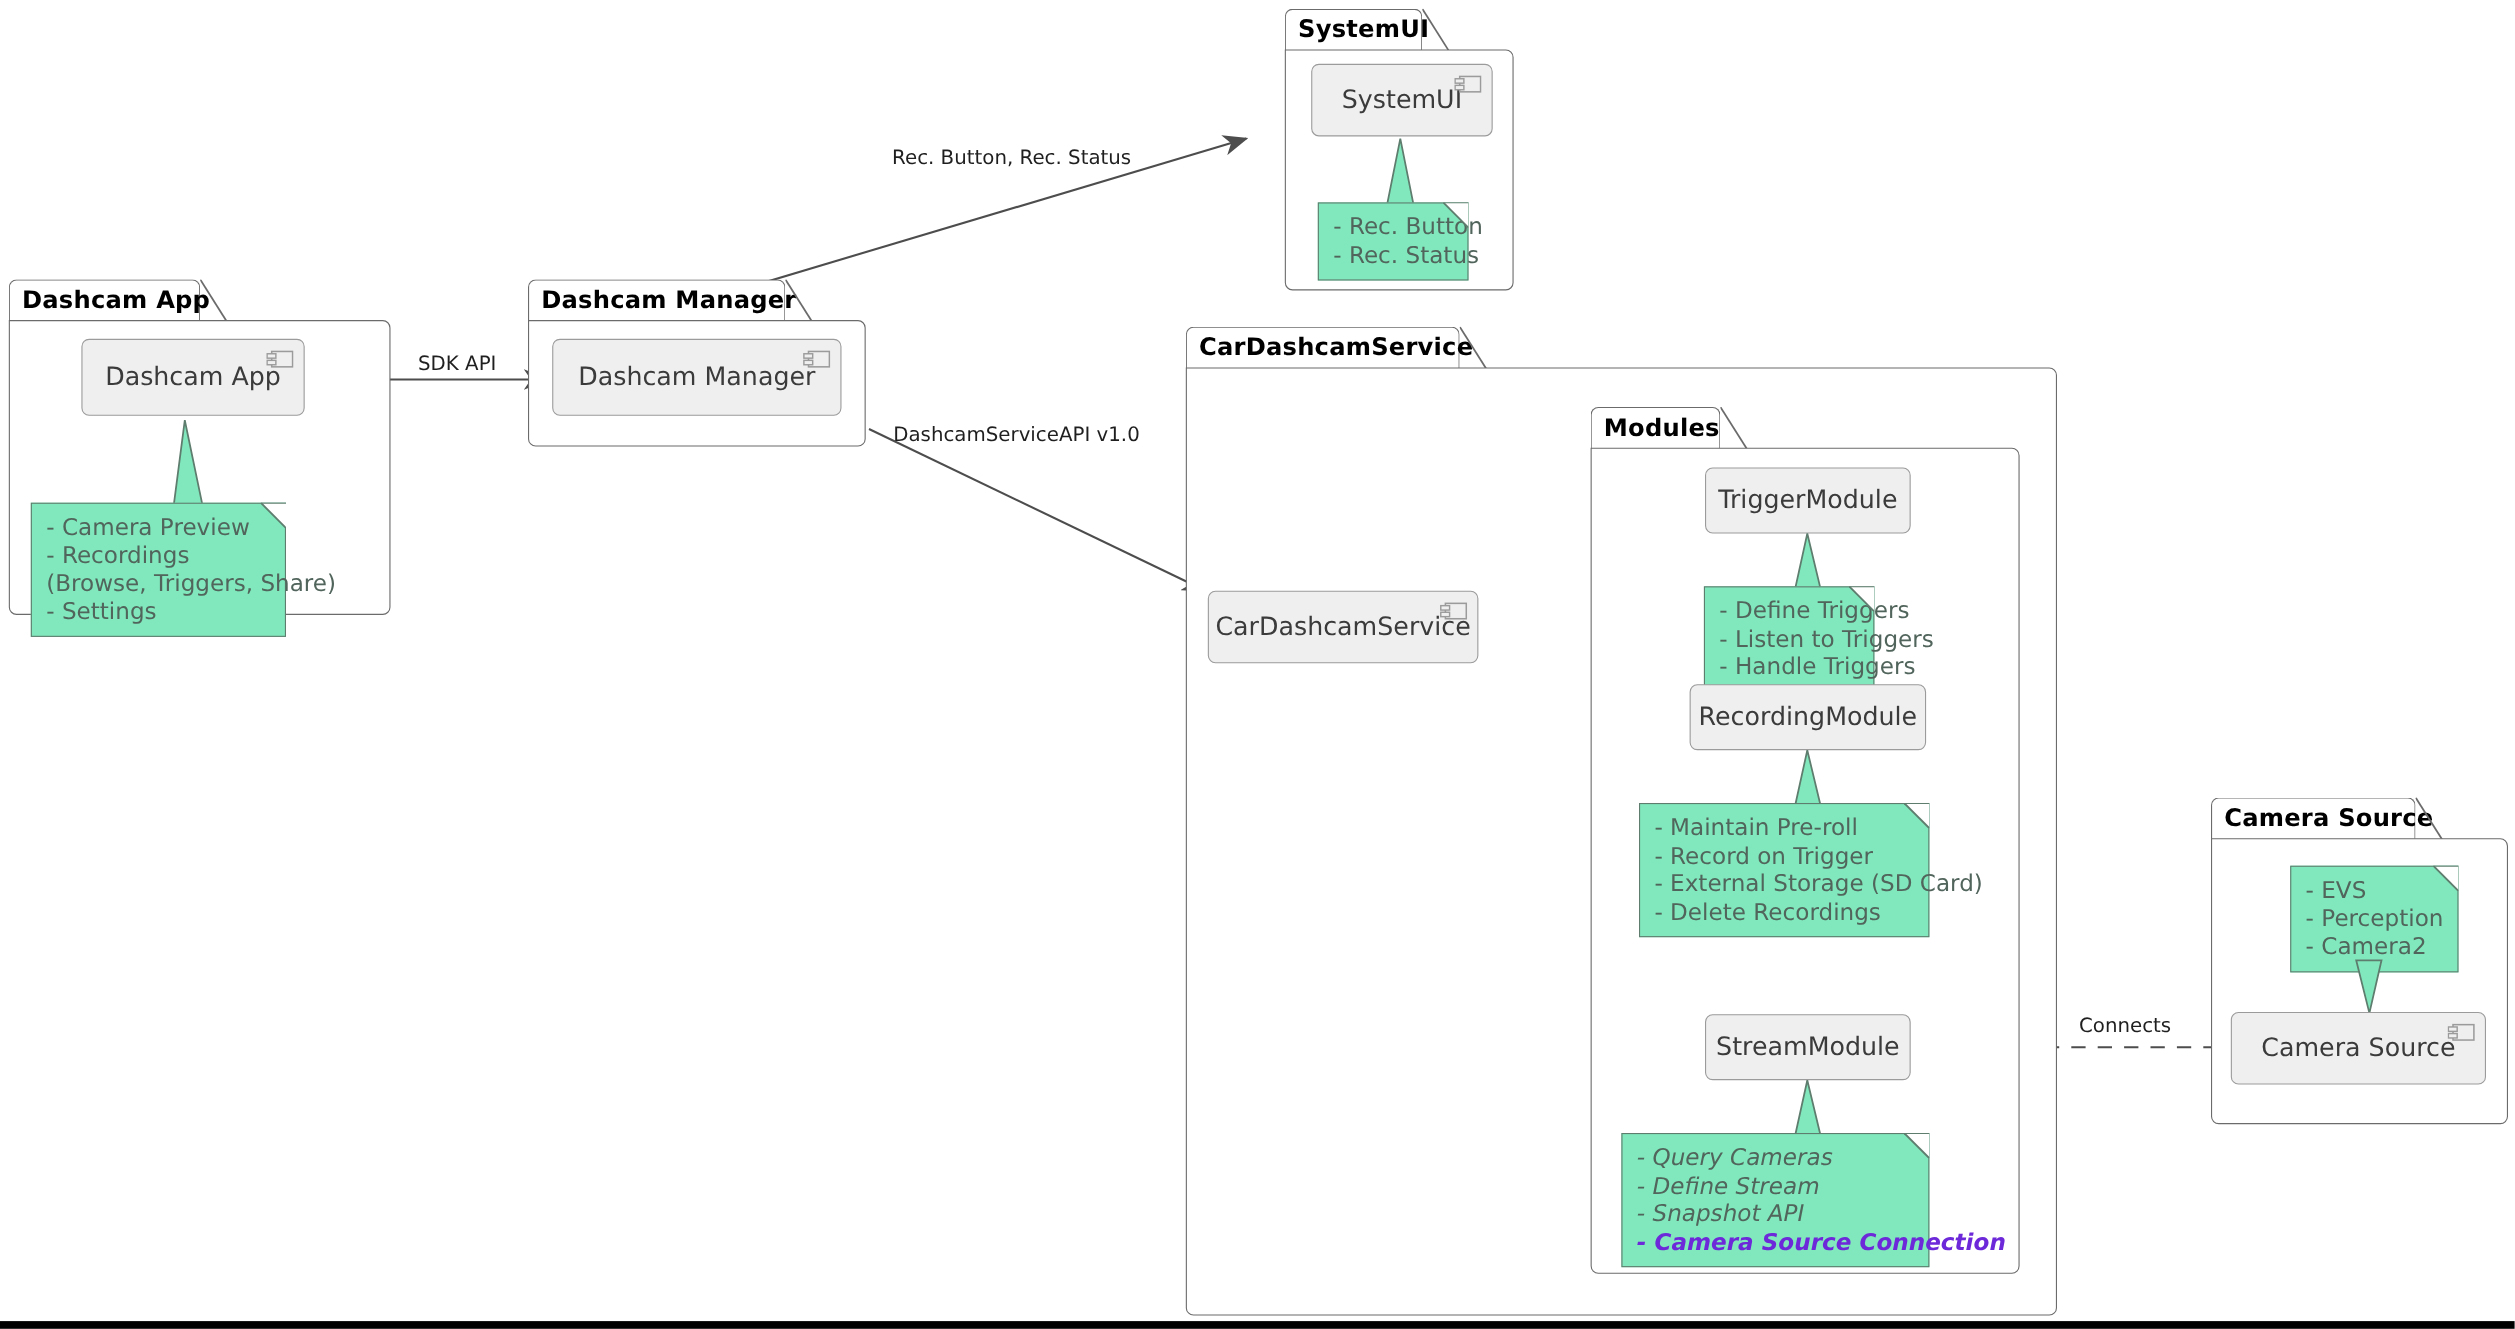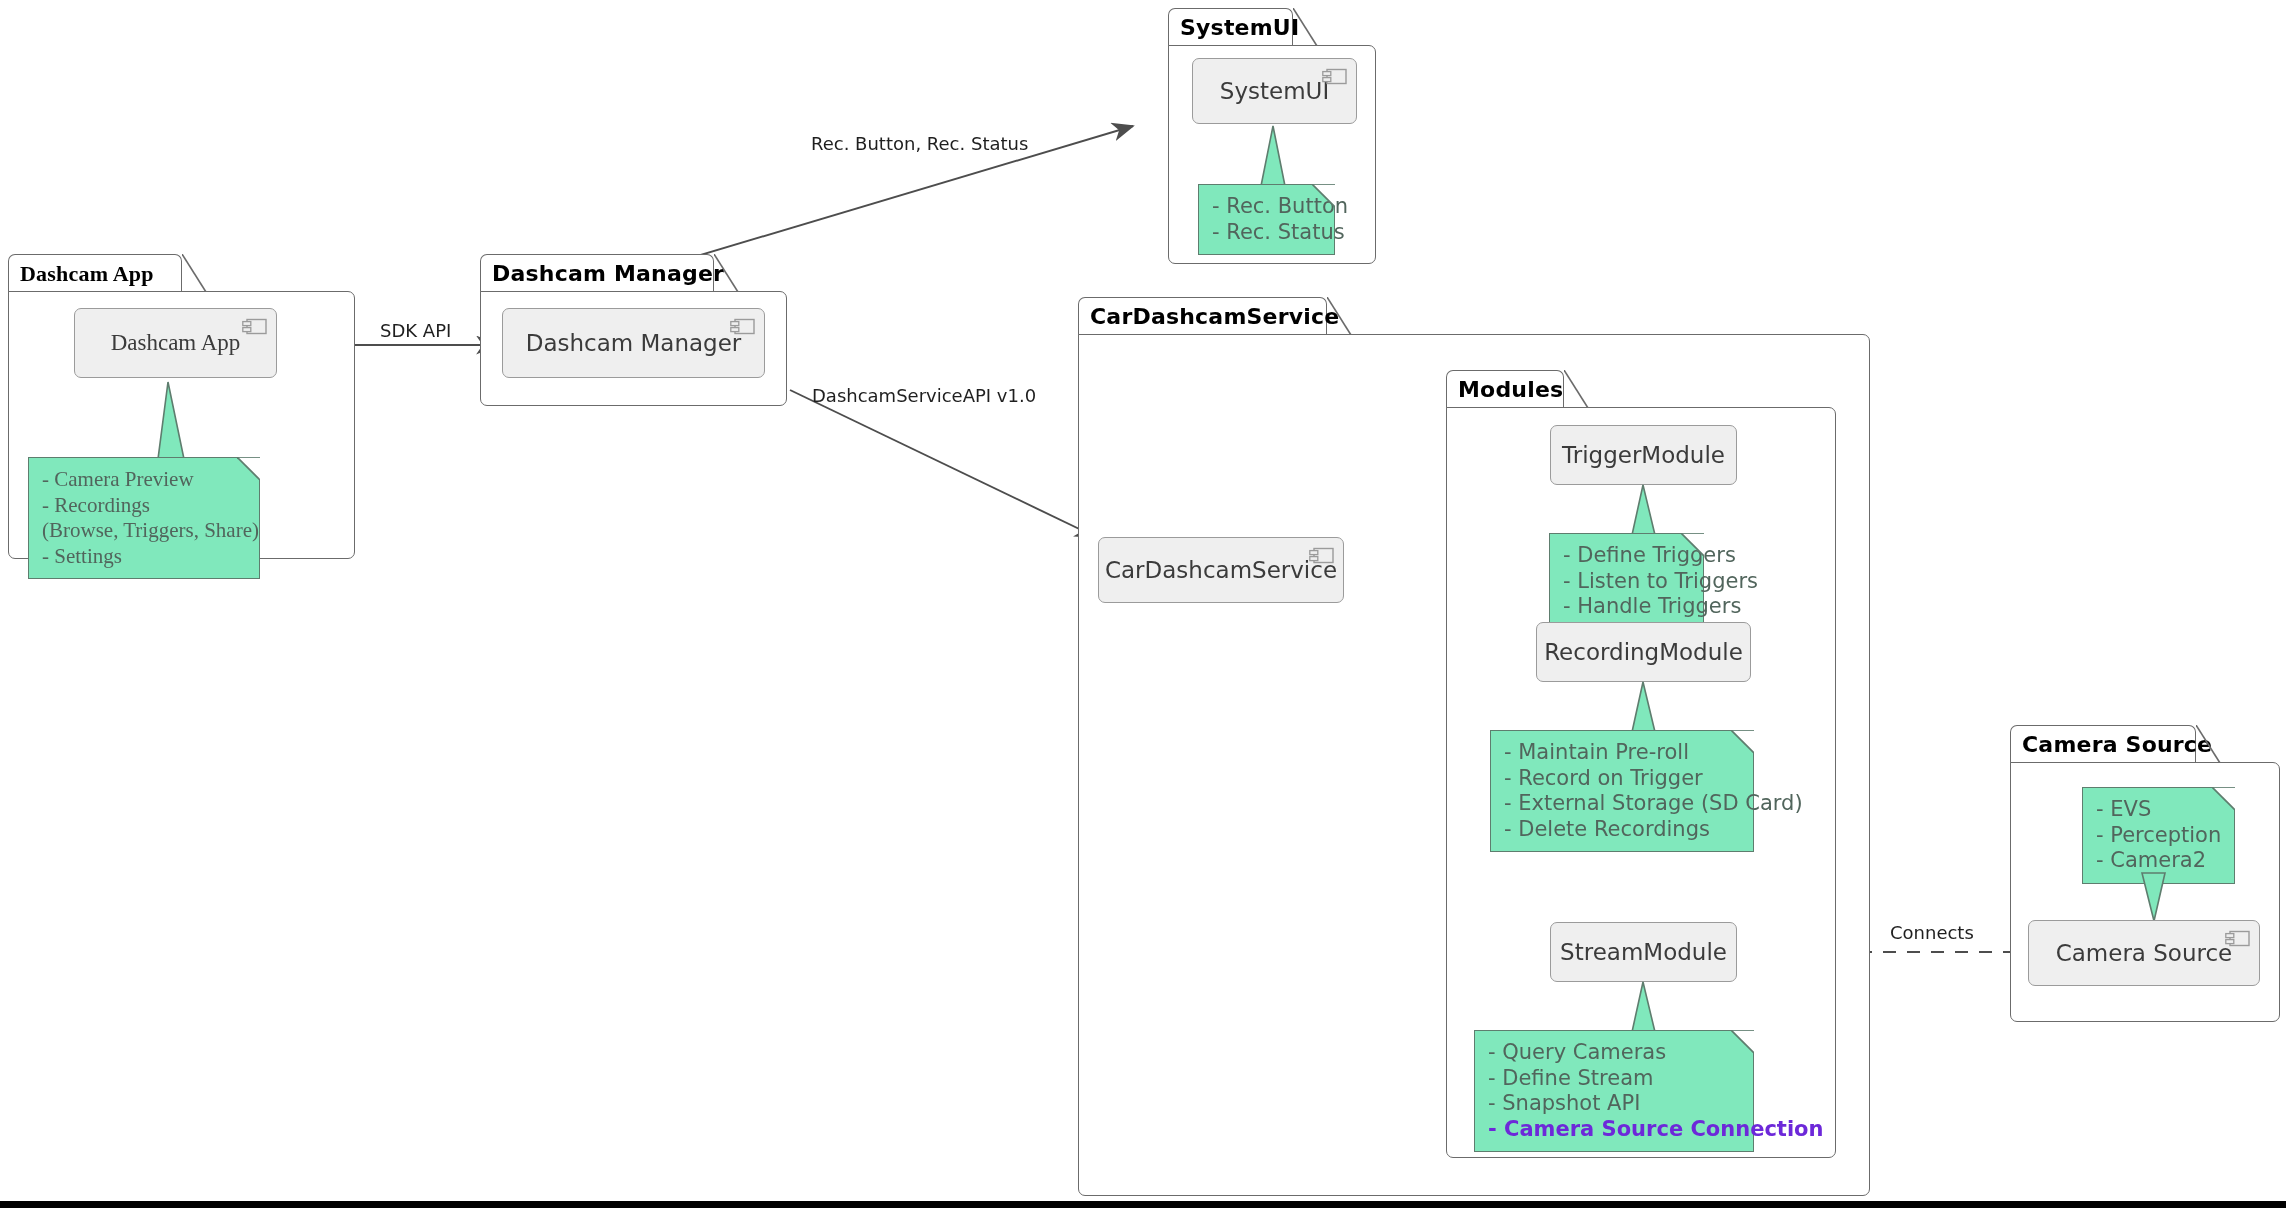--- a/index.html
+++ b/index.html
@@ -75,21 +75,21 @@
     <path d="M1252,618 C1268,760 1340,900 1530,942" fill="none" stroke="#4d4d4d" stroke-width="1.9" marker-end="url(#ah)"></path>
 
     <line x1="1739" y1="952" x2="2036" y2="952" stroke="#4d4d4d" stroke-width="1.9" stroke-dasharray="13 11"></line>
   </svg>
 
   <div class="elabel" style="left:380px;top:320px;">SDK API</div>
   <div class="elabel" style="left:811px;top:133px;">Rec. Button, Rec. Status</div>
   <div class="elabel" style="left:812px;top:385px;">DashcamServiceAPI v1.0</div>
   <div class="elabel" style="left:1890px;top:922px;">Connects</div>
 
-  <div class="pkg" style="left:8px;top:254px;width:395px;height:305px;font-family:Liberation Serif, serif;">
+  <div class="pkg" style="left:8px;top:254px;width:395px;height:305px;">
     <div class="tab" style="width:174px;">
       <div class="tab-label">Dashcam App</div>
     </div>
     <svg class="tab-notch" style="left:174px;width:26px;height:40px;" viewBox="0 0 26 40">
       <path d="M0,0 L24,38" stroke="#6b6b6b" stroke-width="1.6" fill="none"></path>
     </svg>
     <div class="body" style="top:37px;width:347px;height:268px;"></div>
 
     <div class="comp" style="left:66px;top:54px;width:203px;height:70px;">
       <div class="clabel">Dashcam App</div>
@@ -231,21 +231,21 @@
         <path d="M0,0 L23,0" stroke="#5e7d6e" stroke-width="1.7" fill="none"></path>
       </svg>
     </div>
 
     <div class="comp" style="left:104px;top:552px;width:187px;height:60px;text-align:center;">
       <div class="clabel">StreamModule</div>
     </div>
     <svg class="layer" style="left:0;top:0;width:390px;height:788px;" viewBox="0 0 390 788">
       <path d="M197,612 L209,662 L186,662 Z" fill="#80e8bc" stroke="#5e7d6e" stroke-width="1.6"></path>
     </svg>
-    <div class="note" style="left:28px;top:660px;width:280px;">
+    <div class="note" style="left:28px;top:660px;width:280px;font-style:italic;">
       <div class="nline">- Query Cameras</div>
       <div class="nline">- Define Stream</div>
       <div class="nline">- Snapshot API</div>
       <div class="nline b">- Camera Source Connection</div>
       <svg class="fold" viewBox="0 0 23 23">
         <path d="M0,0 L23,0 L23,23 Z" fill="#ffffff" stroke="none"></path>
         <path d="M0,0 L23,23" stroke="#5e7d6e" stroke-width="1.7" fill="none"></path>
         <path d="M0,0 L23,0" stroke="#5e7d6e" stroke-width="1.7" fill="none"></path>
       </svg>
     </div>

